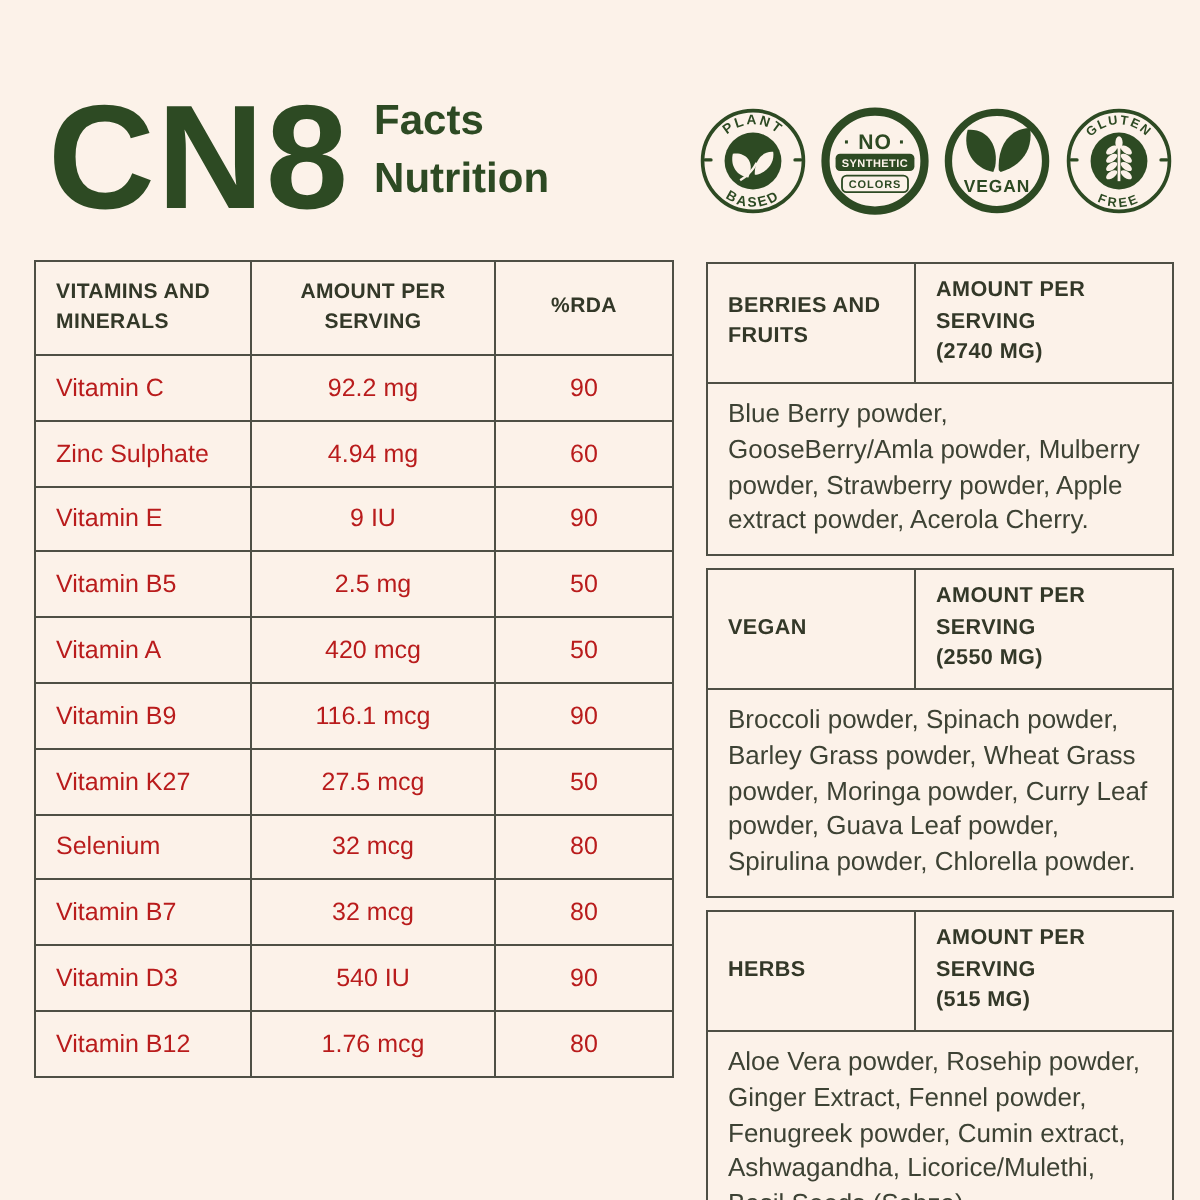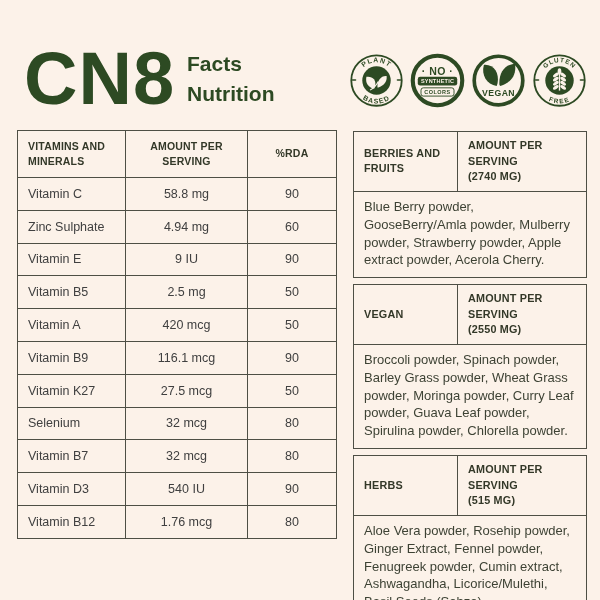--- a/index.html
+++ b/index.html
@@ -4,40 +4,40 @@
 <style>
   html,body{margin:0;padding:0}
   body{
     width:600px;height:600px;overflow:hidden;
     background:#fcf2e9;
     font-family:"Liberation Sans",sans-serif;
     color:#3d4234;
     position:relative;
   }
   
-  .brand-row{position:absolute;left:24px;top:46px;display:flex;align-items:center;gap:12px}
+  .brand-row{position:absolute;left:24px;top:46px;display:flex;align-items:flex-start;gap:12px}
   .brand{font-size:74px;font-weight:800;color:#2d4a23;line-height:.88;letter-spacing:1px}
   .subtitle{font-size:21px;font-weight:700;color:#2d4a23;line-height:1.4}
   .subtitle span{display:block}
   .badges{position:absolute;top:53px;left:349px;display:flex;gap:6px}
   .badge{width:55px;height:55px;display:block}
   .badge text{font-family:"Liberation Sans",sans-serif;font-weight:bold;fill:#2d4a23}
   
   table.vtable{
     position:absolute;left:17px;top:130px;width:319px;
     border-collapse:collapse;table-layout:fixed;padding-left:40px;
   }
   .vtable th,.vtable td{border:1.2px solid #4e4f45;background:#fcf2e9}
   .vtable th{
     height:46px;font-size:10.5px;font-weight:bold;color:#333828;
     text-align:center;letter-spacing:.2px;line-height:1.45;padding:0 4px;
   }
   .vtable th.c-name{text-align:left;padding-left:10px}
   .vtable td{
-    height:31.8px;font-size:12.5px;color:#404040;text-align:center;padding:0 4px;
+    height:31.8px;font-size:12.5px;color:#b91c1c;text-align:center;padding:0 4px;
   }
   .vtable td.c-name{text-align:left;padding-left:10px}
   
   .right-col{position:absolute;left:353px;top:131px;width:234px;display:flex;flex-direction:column;gap:6px}
   .ing-box{border:1.2px solid #4e4f45;background:#fcf2e9}
   .box-head{display:flex;border-bottom:1.2px solid #4e4f45;min-height:42px;align-items:stretch}
   .box-title{
     width:104px;box-sizing:border-box;border-right:1.2px solid #4e4f45;
     padding:6px 6px 6px 10px;font-weight:bold;font-size:10.8px;color:#333828;
     display:flex;align-items:center;line-height:1.45;letter-spacing:.2px;
@@ -142,21 +142,21 @@
   <thead>
     <tr>
       <th class="c-name">VITAMINS AND MINERALS</th>
       <th>AMOUNT PER SERVING</th>
       <th>%RDA</th>
     </tr>
   </thead>
   <tbody>
     <tr>
         <td class="c-name">Vitamin C</td>
-        <td>58.8 mg</td>
+        <td>92.2 mg</td>
         <td>90</td>
       </tr>
     <tr>
         <td class="c-name">Zinc Sulphate</td>
         <td>4.94 mg</td>
         <td>60</td>
       </tr>
     <tr>
         <td class="c-name">Vitamin E</td>
         <td>9 IU</td>

